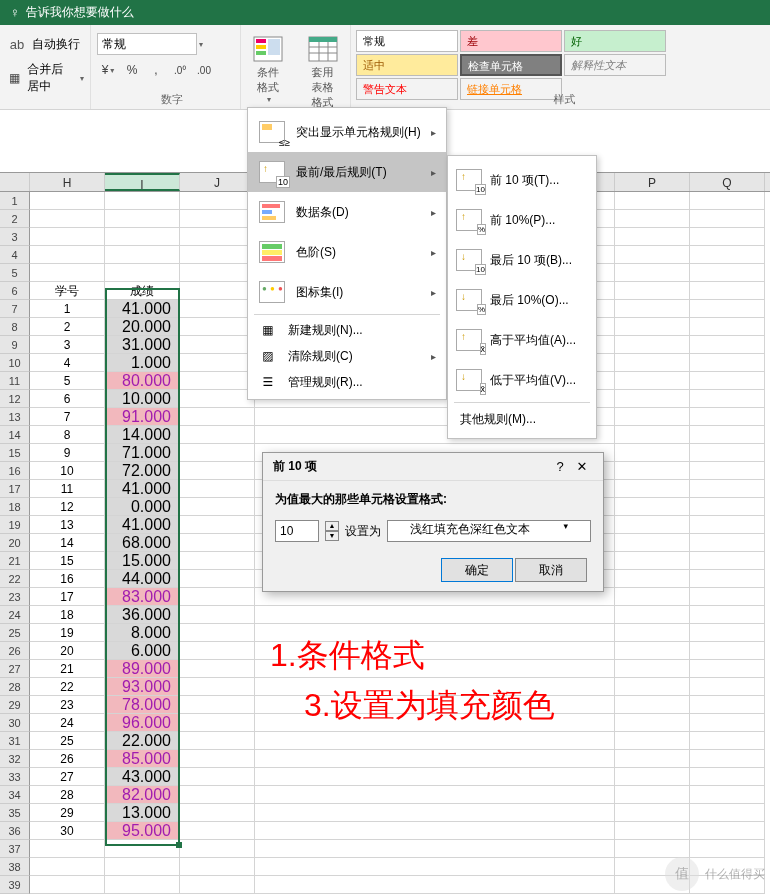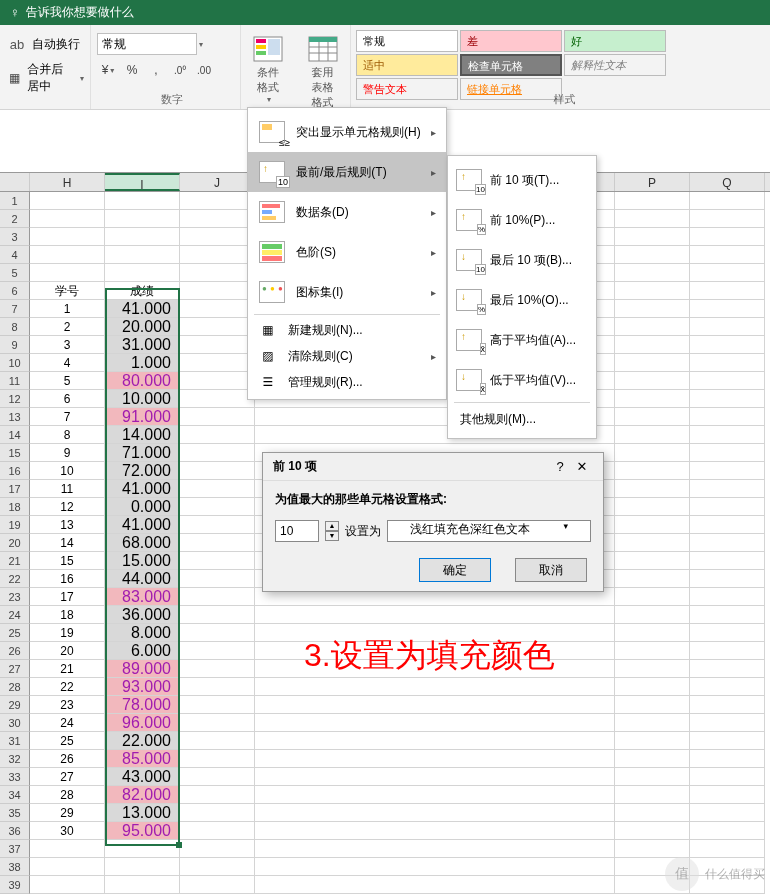--- a/index.html
+++ b/index.html
@@ -59,21 +59,21 @@
 .dlg-title .sp { flex:1; }
 .dlg-title .q { width:22px; text-align:center; font-size:13px; cursor:pointer; font-weight:normal; }
 .dlg-title .x { width:22px; text-align:center; font-size:13px; cursor:pointer; font-weight:normal; }
 .dlg-body { padding:10px 12px; font-size:12px; }
 .dlg-body .desc { font-weight:bold; margin-bottom:12px; }
 .dlg-row { display:flex; align-items:center; gap:6px; }
 .spin { width:44px; height:22px; border:1px solid #888; background:#fff; padding:0 4px; font-size:12px; }
 .spin-btns { display:flex; flex-direction:column; }
 .spin-btns div { width:14px; height:10px; border:1px solid #888; background:#efefef; font-size:7px; text-align:center; line-height:8px; cursor:pointer; }
 .fmt-dd { flex:1; height:22px; border:1px solid #888; background:#fff; display:flex; align-items:flex-start; padding:0 22px; font-size:12px; justify-content:space-between; }
-.dlg-btns { display:flex; justify-content:flex-end; gap:24px; margin-top:16px; padding-right:4px; }
+.dlg-btns { display:flex; justify-content:flex-end; gap:2px; margin-top:16px; padding-right:4px; }
 .dlg-btn { width:72px; height:24px; border:1px solid #888; background:#e1e1e1; font-size:12px; cursor:pointer; }
 
 .anno { position:absolute; left:270px; top:630px; color:#ff0000; font-size:32px; line-height:50px; font-weight:normal; }
 
 .watermark { position:absolute; right:5px; bottom:5px; opacity:0.45; font-size:12px; color:#555; display:flex; align-items:center; gap:6px;}
 .watermark .circ{ width:34px; height:34px; border-radius:50%; background:#ddd; display:flex; align-items:center; justify-content:center; font-size:14px; color:#555;}
 
 .cf-icon-base{ border:1px solid #aaa; background:#fff; width:26px; height:22px; position:relative;}
 .cf-icon-base .inner{ position:absolute; }
 </style>
@@ -677,19 +677,20 @@
       </div>
     </div>
     <div class="dlg-btns">
       <button class="dlg-btn" style="border:1px solid #0078d7;">确定</button>
       <button class="dlg-btn">取消</button>
     </div>
   </div>
 </div>
 
 <div class="anno">
+  <div>1.条件格式</div>
   <div style="padding-left:34px;">3.设置为填充颜色</div>
 </div>
 
 <div class="watermark">
   <div class="circ">值</div>
   <span>什么值得买</span>
 </div>
 
 </body></html>

